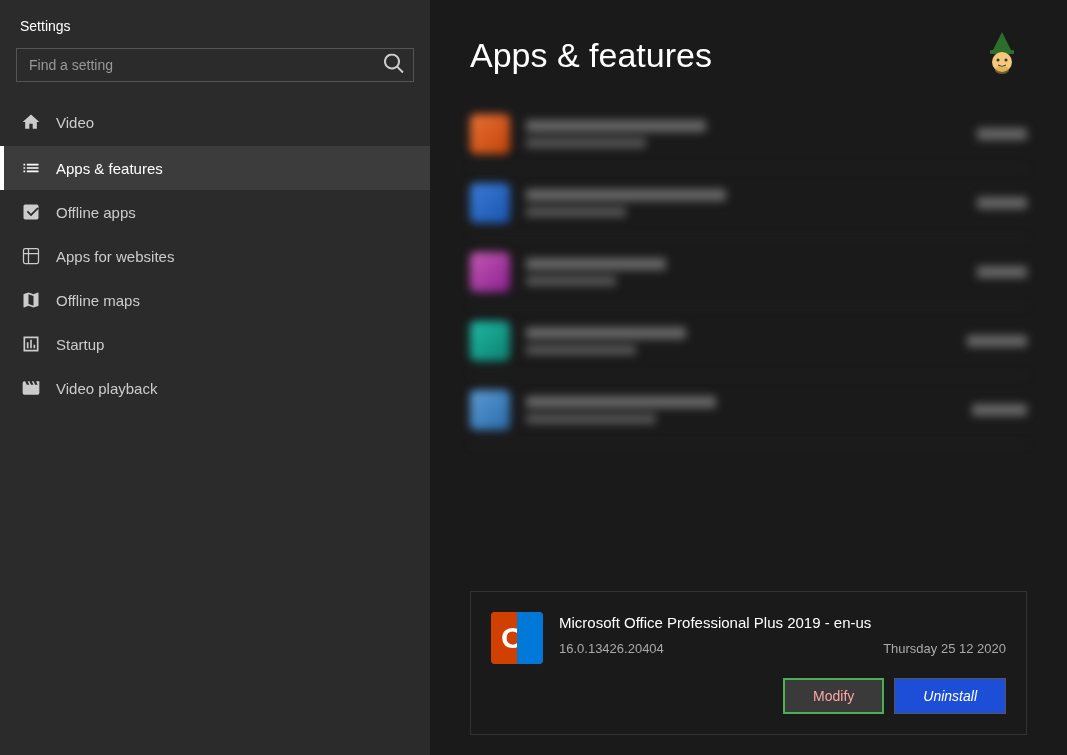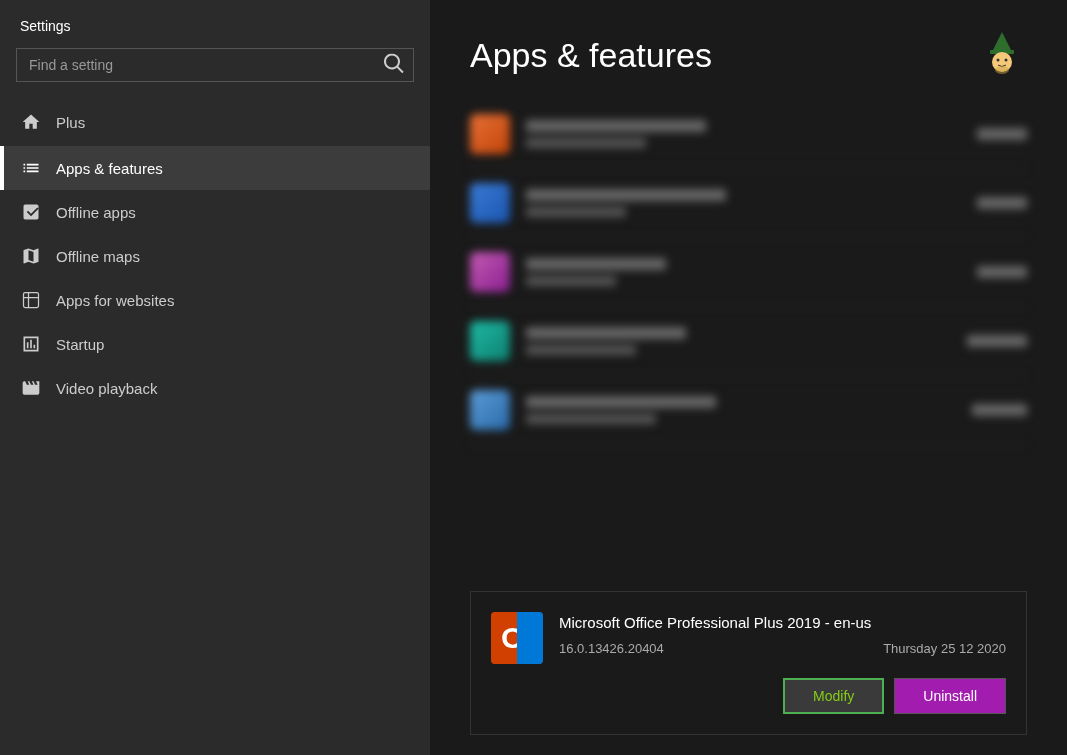--- a/index.html
+++ b/index.html
@@ -244,36 +244,37 @@
 
     .app-actions {
       display: flex;
       justify-content: flex-end;
       gap: 10px;
       margin-top: 14px;
     }
 
     .btn-modify {
       background: #3a3a3a;
-      color: #84cc16;
+      color: #fca5a5;
       border: 2px solid #4caf50;
       padding: 8px 28px;
       font-size: 14px;
       cursor: pointer;
       font-family: 'Segoe UI', sans-serif;
     }
 
     .btn-uninstall {
-      background: #a21caf;
+      background: #1d4ed8;
       color: #fff;
       border: 1px solid #555;
       padding: 8px 28px;
       font-size: 14px;
       cursor: pointer;
       font-family: 'Segoe UI', sans-serif;
+      font-style: italic;
     }
 
     
     .svg-icon {
       width: 20px;
       height: 20px;
       fill: currentColor;
     }
   </style>
 </head>
@@ -290,21 +291,21 @@
         </svg>
     </div>
   </div>
 
   <div class="home-item">
     <span class="nav-icon">
       <svg width="20" height="20" viewBox="0 0 24 24" fill="#ccc">
           <path d="M10 20v-6h4v6h5v-8h3L12 3 2 12h3v8z"></path>
         </svg>
     </span>
-    <span>Plus</span>
+    <span>Video</span>
   </div>
 
 
   <div class="nav-item active">
     <span class="nav-icon">
       <svg width="20" height="20" viewBox="0 0 24 24" fill="#fff">
           <path d="M3 13h2v-2H3v2zm0 4h2v-2H3v2zm0-8h2V7H3v2zm4 4h14v-2H7v2zm0 4h14v-2H7v2zM7 7v2h14V7H7z"></path>
         </svg>
     </span>
     <span>Apps &amp; features</span>
@@ -315,33 +316,33 @@
       <svg width="20" height="20" viewBox="0 0 24 24" fill="#ccc">
           <path d="M19 3H5a2 2 0 00-2 2v14a2 2 0 002 2h14a2 2 0 002-2V5a2 2 0 00-2-2zm-7 14l-5-5 1.41-1.41L12 14.17l7.59-7.59L21 8l-9 9z"></path>
         </svg>
     </span>
     <span>Offline apps</span>
   </div>
 
   <div class="nav-item">
     <span class="nav-icon">
       <svg width="20" height="20" viewBox="0 0 24 24" fill="#ccc">
+          <path d="M9 3H5a2 2 0 00-2 2v4m6-6h10a2 2 0 012 2v4M9 3v18m0 0h10a2 2 0 002-2V9M9 21H5a2 2 0 01-2-2V9m0 0h18" stroke="#ccc" stroke-width="1.5" fill="none"></path>
+        </svg>
+    </span>
+    <span>Apps for websites</span>
+  </div>
+
+  <div class="nav-item">
+    <span class="nav-icon">
+      <svg width="20" height="20" viewBox="0 0 24 24" fill="#ccc">
           <path d="M20.5 3l-.16.03L15 5.1 9 3 3.36 4.9c-.21.07-.36.25-.36.48V20.5c0 .28.22.5.5.5l.16-.03L9 18.9l6 2.1 5.64-1.9c.21-.07.36-.25.36-.48V3.5c0-.28-.22-.5-.5-.5zM15 19l-6-2.11V5l6 2.11V19z"></path>
         </svg>
     </span>
     <span>Offline maps</span>
-  </div>
-
-  <div class="nav-item">
-    <span class="nav-icon">
-      <svg width="20" height="20" viewBox="0 0 24 24" fill="#ccc">
-          <path d="M9 3H5a2 2 0 00-2 2v4m6-6h10a2 2 0 012 2v4M9 3v18m0 0h10a2 2 0 002-2V9M9 21H5a2 2 0 01-2-2V9m0 0h18" stroke="#ccc" stroke-width="1.5" fill="none"></path>
-        </svg>
-    </span>
-    <span>Apps for websites</span>
   </div>
 
   <div class="nav-item">
     <span class="nav-icon">
       <svg width="20" height="20" viewBox="0 0 24 24" fill="#ccc">
           <path d="M21 3H3v18h18V3zm-2 16H5V5h14v14zM7 10h2v7H7zm4-3h2v10h-2zm4 6h2v4h-2z"></path>
         </svg>
     </span>
     <span>Startup</span>
   </div>

